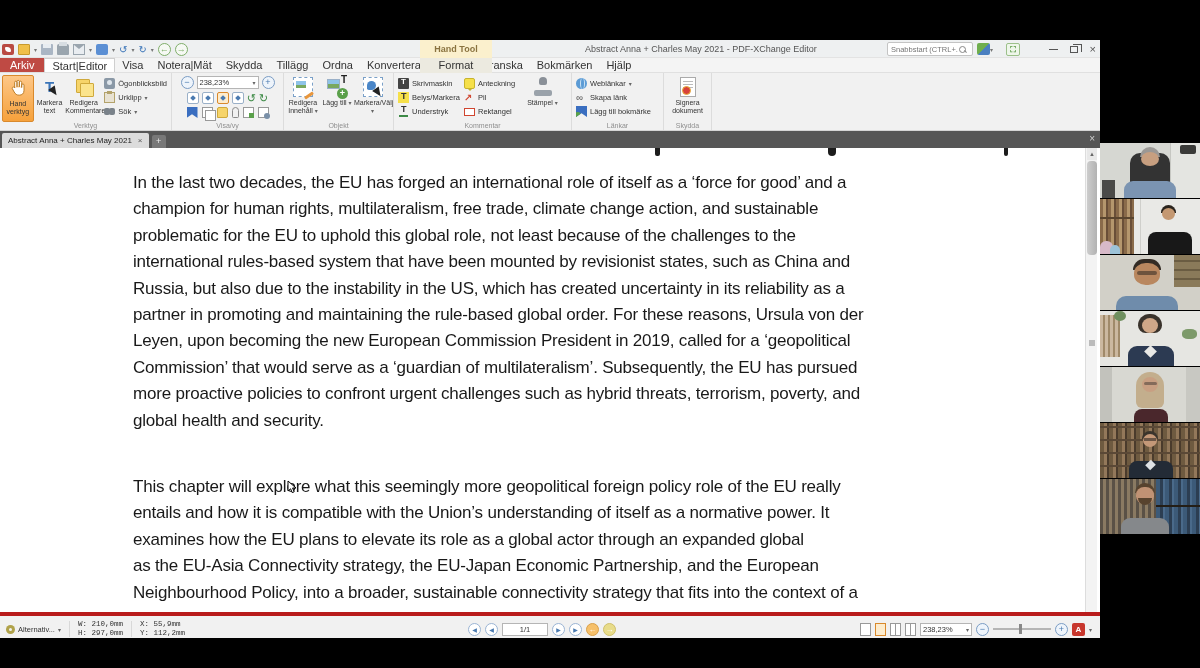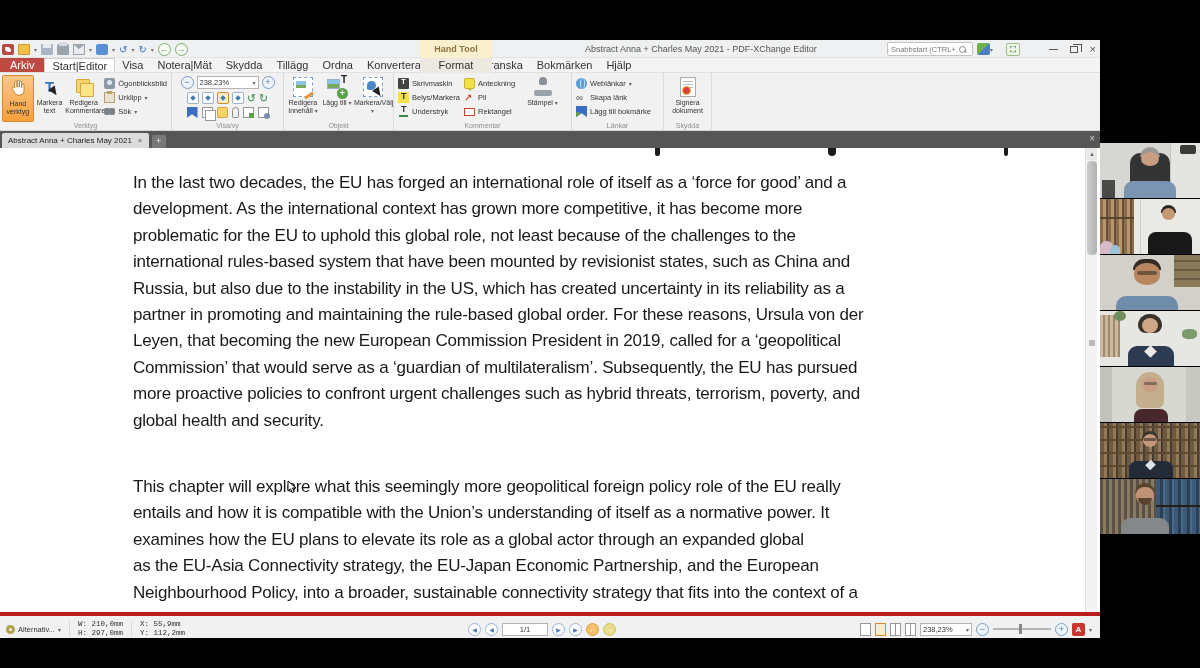--- a/index.html
+++ b/index.html
@@ -384,26 +384,26 @@
       <div class="tabbar-close">×</div>
     </div>
 
     <div class="docarea">
       <span class="frag" style="left:655px; top:0; width:5px; height:8px;"></span>
       <span class="frag" style="left:828px; top:0; width:8px; height:8px; border-radius:0 0 5px 5px;"></span>
       <span class="frag" style="left:1004px; top:0; width:4px; height:8px;"></span>
 
       <div class="para" style="top:22px;">
         <div class="docline">In the last two decades, the EU has forged an international role of itself as a ‘force for good’ and a</div>
-        <div class="docline">development. As the international context has grown more competitive, it has become more</div>
+        <div class="docline">champion for human rights, multilateralism, free trade, climate change action, and sustainable</div>
         <div class="docline">problematic for the EU to uphold this global role, not least because of the challenges to the</div>
         <div class="docline">international rules-based system that have been mounted by revisionist states, such as China and</div>
         <div class="docline">Russia, but also due to the instability in the US, which has created uncertainty in its reliability as a</div>
         <div class="docline">partner in promoting and maintaining the rule-based global order. For these reasons, Ursula von der</div>
-        <div class="docline">Leyen, that becoming the new European Commission President in 2019, called for a ‘geopolitical</div>
+        <div class="docline">Leyen, upon becoming the new European Commission President in 2019, called for a ‘geopolitical</div>
         <div class="docline">Commission’ that would serve as a ‘guardian of multilateralism’. Subsequently, the EU has pursued</div>
         <div class="docline">more proactive policies to confront urgent challenges such as hybrid threats, terrorism, poverty, and</div>
         <div class="docline">global health and security.</div>
       </div>
 
       <div class="para" style="top:326px;">
         <div class="docline">This chapter will explore what this seemingly more geopolitical foreign policy role of the EU really</div>
         <div class="docline">entails and how it is compatible with the Union’s understanding of itself as a normative power. It</div>
         <div class="docline">examines how the EU plans to elevate its role as a global actor through an expanded global</div>
         <div class="docline">as the EU-Asia Connectivity strategy, the EU-Japan Economic Partnership, and the European</div>

